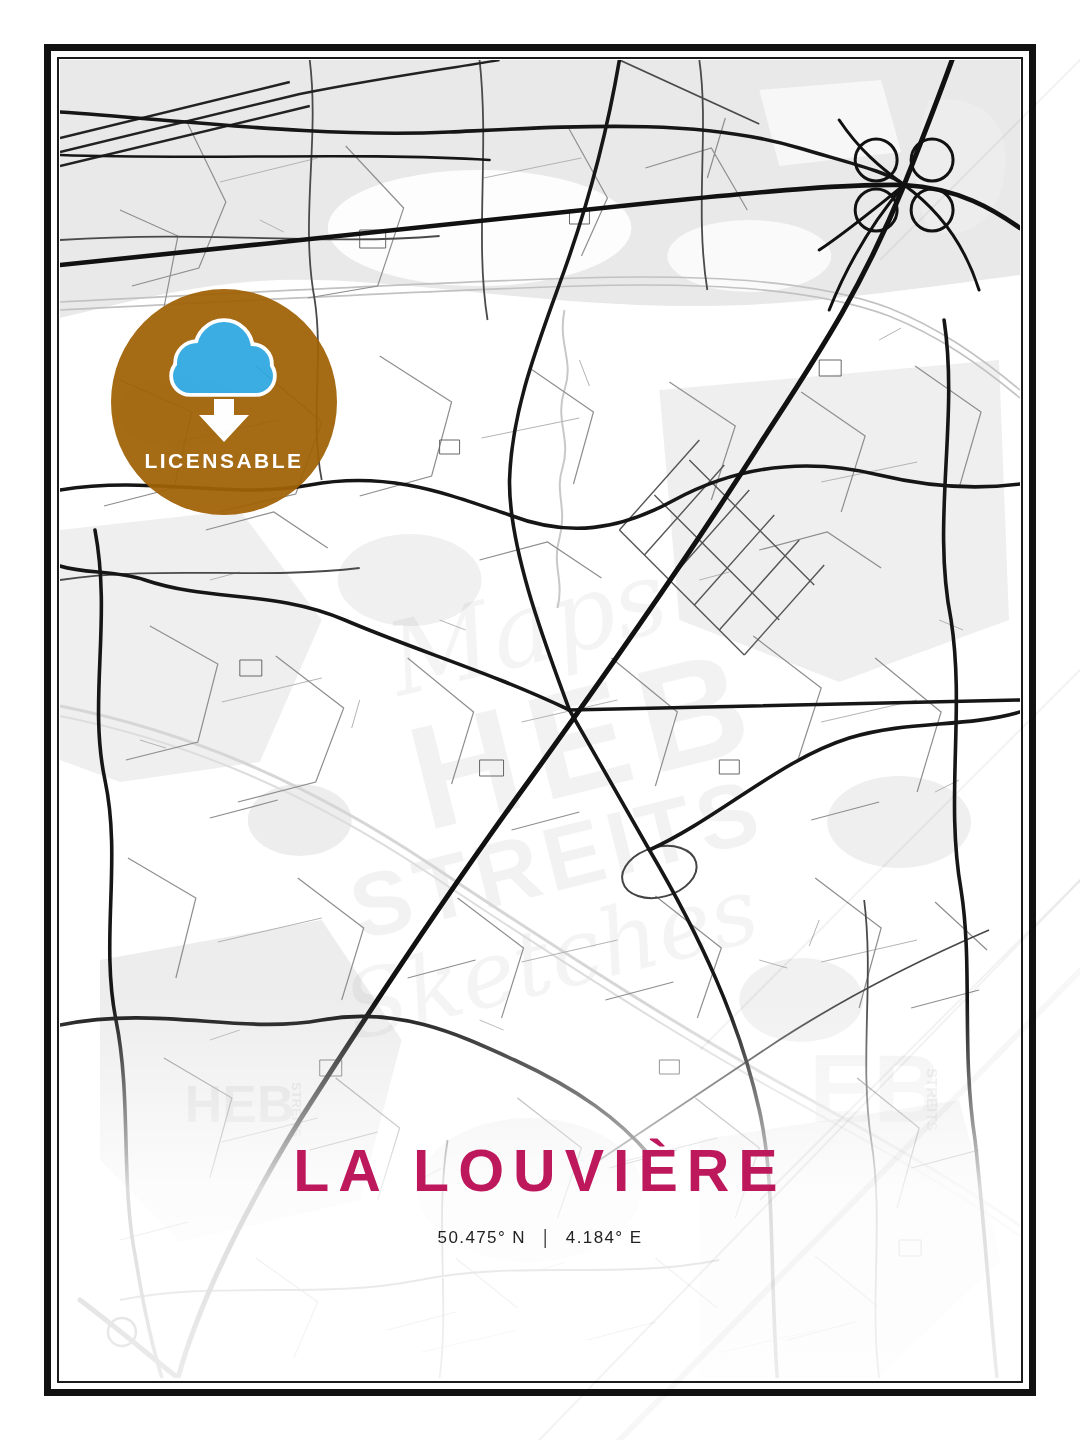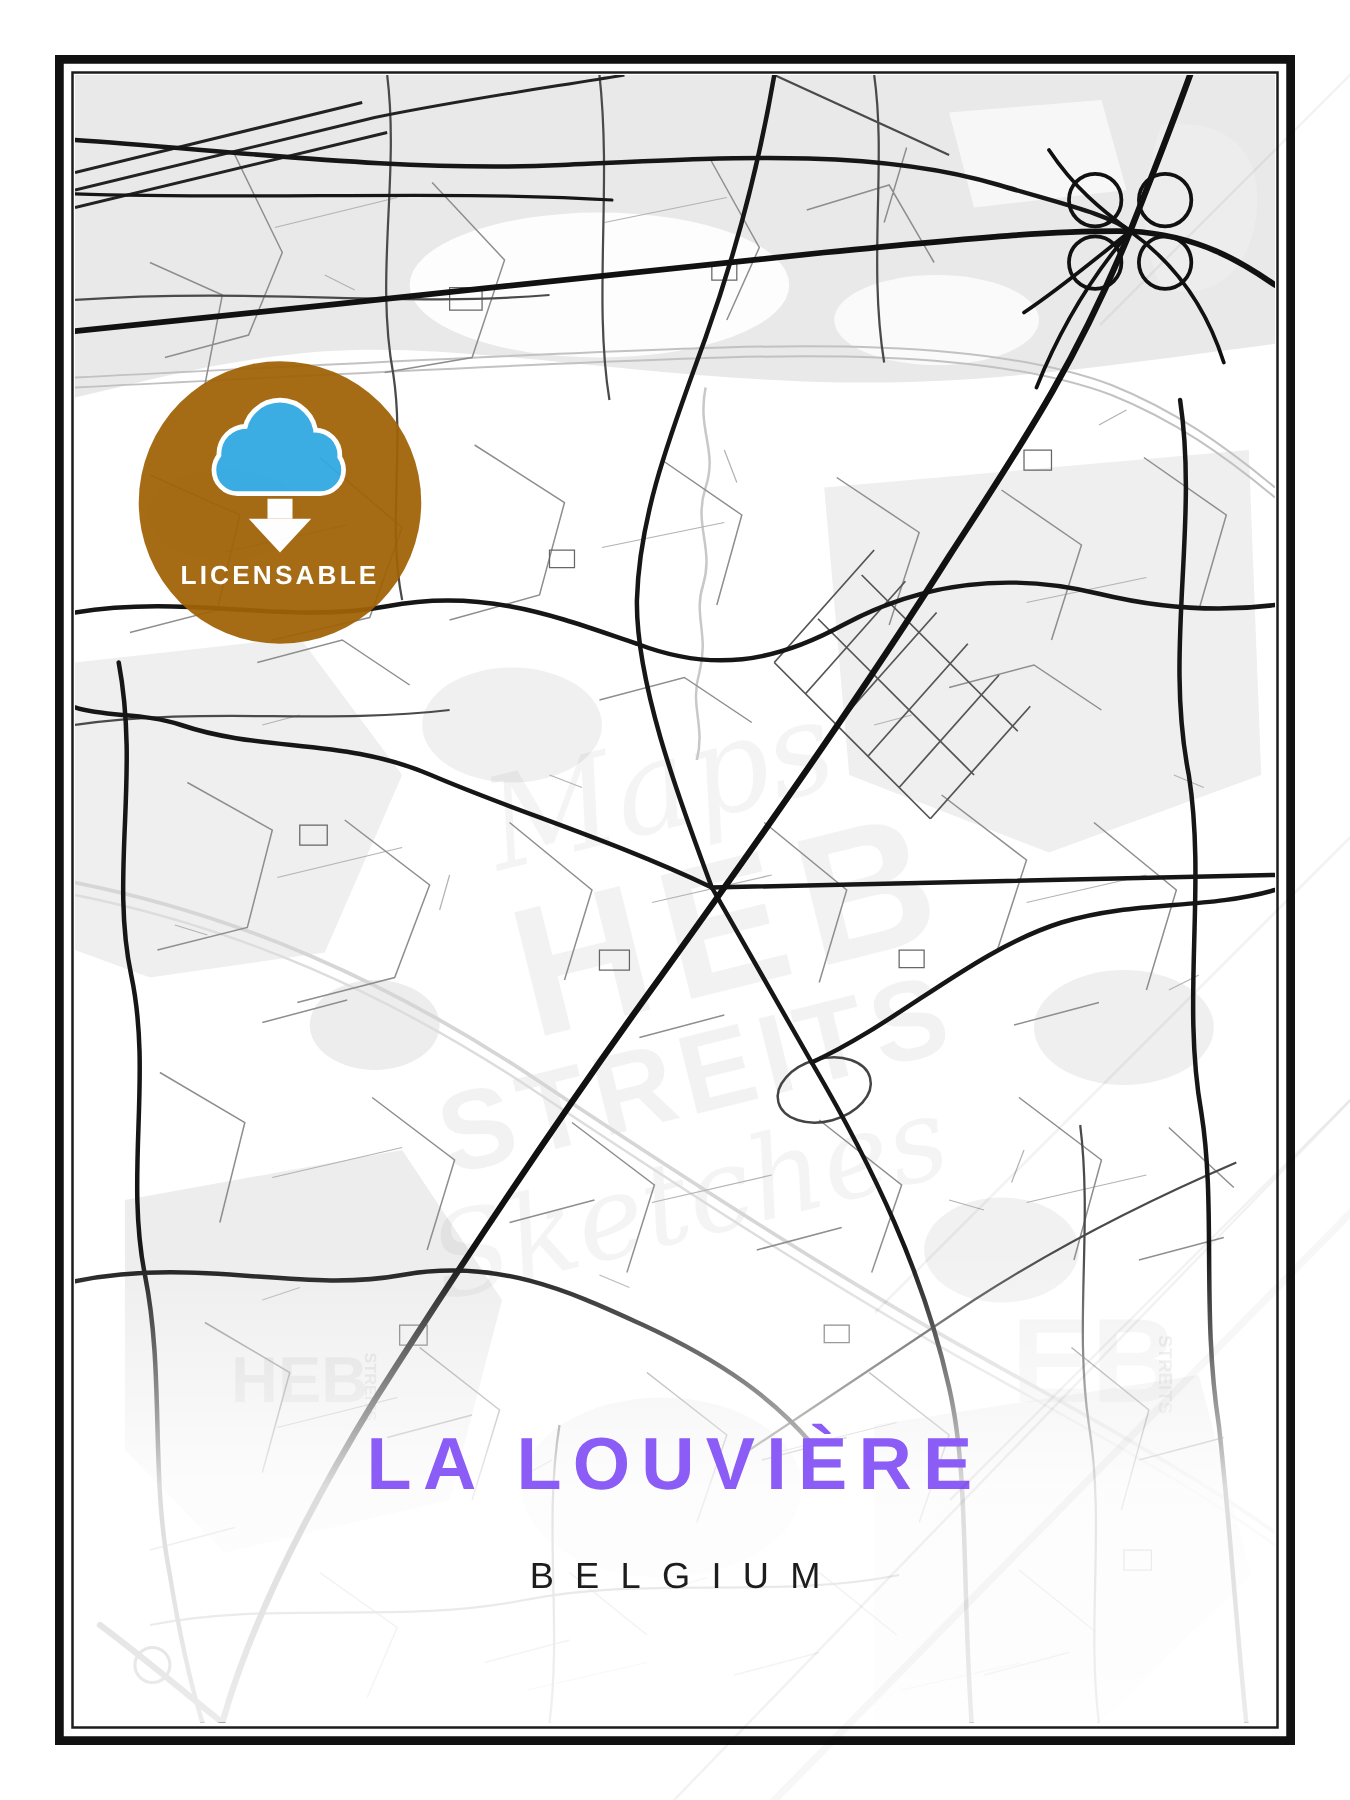--- a/index.html
+++ b/index.html
@@ -12,21 +12,21 @@
   .map-area{position:absolute;left:60px;top:60px;right:60px;bottom:62px;overflow:hidden;z-index:1;background:#fff;}
   .map-area svg{display:block;width:100%;height:100%;}
   
   .badge{position:absolute;left:111px;top:289px;width:226px;height:226px;border-radius:50%;
          background:#a16207;opacity:.94;z-index:30;}
   .badge svg{position:absolute;left:0;top:0;width:226px;height:226px;}
   .badge-label{position:absolute;left:0;right:0;top:160px;text-align:center;color:#fff;
          font-weight:bold;font-size:21px;letter-spacing:2.5px;}
   
   .title-block{position:absolute;left:60px;right:60px;top:1142px;text-align:center;z-index:20;}
-  .city-title{font-size:59px;font-weight:bold;color:#8b5cf6;letter-spacing:9px;line-height:1;}
+  .city-title{font-size:59px;font-weight:bold;color:#be185d;letter-spacing:9px;line-height:1;}
   .country-label{margin-top:44px;font-size:29px;font-weight:400;color:#1d1d1d;letter-spacing:17px;text-indent:17px;}
   .coords{margin-top:27px;display:flex;justify-content:center;align-items:center;gap:17px;
           font-size:17px;color:#222;letter-spacing:1.4px;}
   .coord-sep{color:#444;font-weight:300;transform:scaleY(1.2);}
   
   .diag-overlay{position:absolute;inset:0;z-index:50;pointer-events:none;}
 </style>
 </head>
 <body>
 
@@ -157,21 +157,25 @@
           <stop offset="0.5" stop-color="#ffffff" stop-opacity="0.85"></stop>
           <stop offset="1" stop-color="#ffffff" stop-opacity="0.92"></stop>
         </linearGradient>
       </defs>
       <rect x="0" y="940" width="961" height="378" fill="url(#fade)"></rect>
     </svg>
   </div>
 
   <div class="title-block">
     <div class="city-title">LA LOUVIÈRE</div>
-    <div class="country-label">BELGIUM</div>
+    <div class="coords">
+      <span>50.475° N</span>
+      <span class="coord-sep">|</span>
+      <span>4.184° E</span>
+    </div>
   </div>
 
   <div class="badge">
     <svg viewBox="0 0 226 226">
 
       <g stroke="#ffffff" stroke-width="7.5" fill="none">
         <circle cx="86" cy="74" r="20"></circle>
         <circle cx="113" cy="60" r="27"></circle>
         <circle cx="141" cy="75" r="18"></circle>
         <rect x="62" y="70" width="100" height="34" rx="17"></rect>

